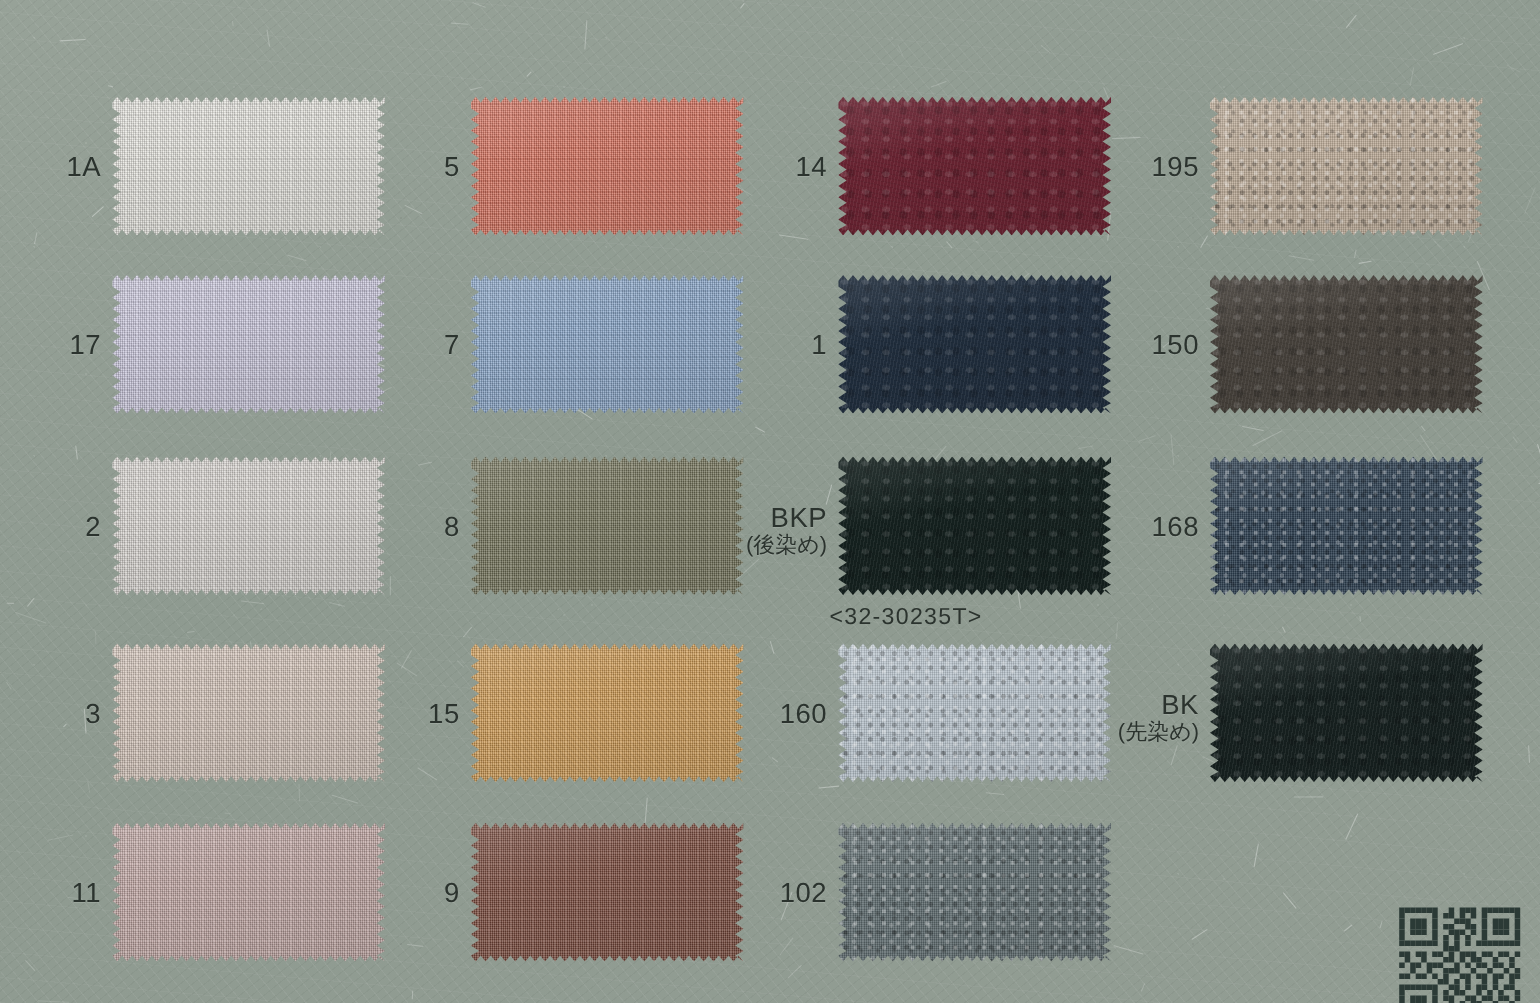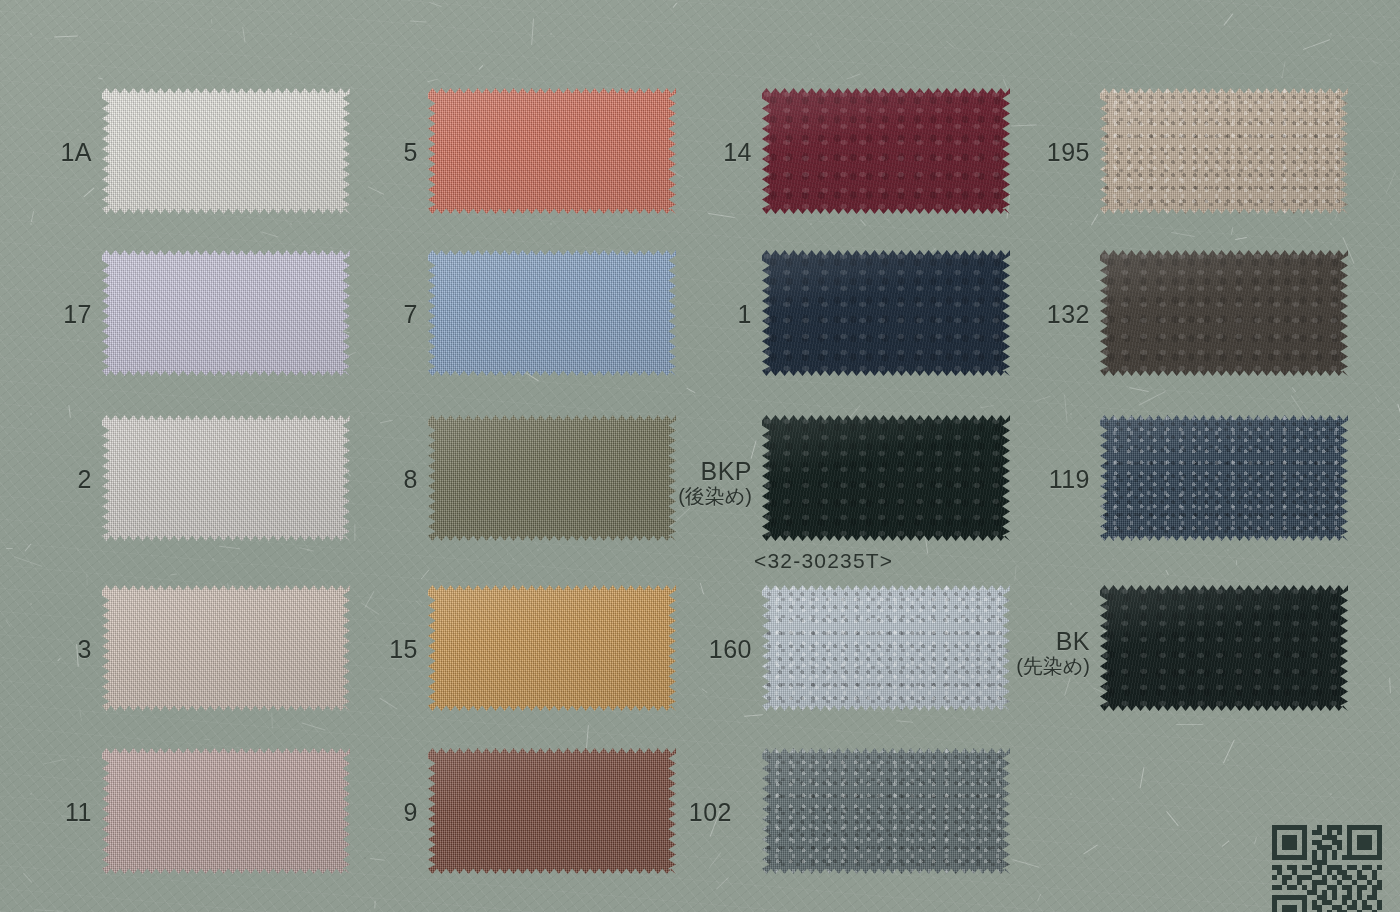--- a/index.html
+++ b/index.html
@@ -445,36 +445,36 @@
       <div class="label" style="right: 648px; top: 457px;"><span>BKP</span><span class="sub">(後染め)</span></div>
       <div class="swatch melange" style="left: 762px; top: 585px; background: rgb(183, 194, 203);">
         <div class="tex"></div>
         <div class="sheen"></div>
       </div>
       <div class="label" style="right: 648px; top: 635px;"><span>160</span></div>
       <div class="swatch melange" style="left: 762px; top: 748px; background: rgb(95, 108, 112);">
         <div class="tex"></div>
         <div class="sheen"></div>
       </div>
-      <div class="label" style="right: 668px; top: 798px;"><span>102</span></div>
+      <div class="label" style="right: 648px; top: 798px;"><span>102</span></div>
       <div class="swatch melange" style="left: 1100px; top: 88px; background: rgb(191, 174, 155);">
         <div class="tex"></div>
         <div class="sheen"></div>
       </div>
       <div class="label" style="right: 310px; top: 138px;"><span>195</span></div>
       <div class="swatch felt" style="left: 1100px; top: 250px; background: rgb(69, 64, 58);">
         <div class="tex"></div>
         <div class="sheen"></div>
       </div>
-      <div class="label" style="right: 310px; top: 300px;"><span>132</span></div>
+      <div class="label" style="right: 310px; top: 300px;"><span>150</span></div>
       <div class="swatch melange" style="left: 1100px; top: 415px; background: rgb(47, 65, 83);">
         <div class="tex"></div>
         <div class="sheen"></div>
       </div>
-      <div class="label" style="right: 310px; top: 465px;"><span>119</span></div>
+      <div class="label" style="right: 310px; top: 465px;"><span>168</span></div>
       <div class="swatch felt" style="left: 1100px; top: 585px; background: rgb(22, 32, 31);">
         <div class="tex"></div>
         <div class="sheen"></div>
       </div>
       <div class="label" style="right: 310px; top: 627px;"><span>BK</span><span class="sub">(先染め)</span></div>
     </div>
 
   <div class="code" id="product-code" style="left: 754px; top: 549px;">&lt;32-30235T&gt;</div>
 
   <div id="qr" style="left: 1272px; top: 825px;">

